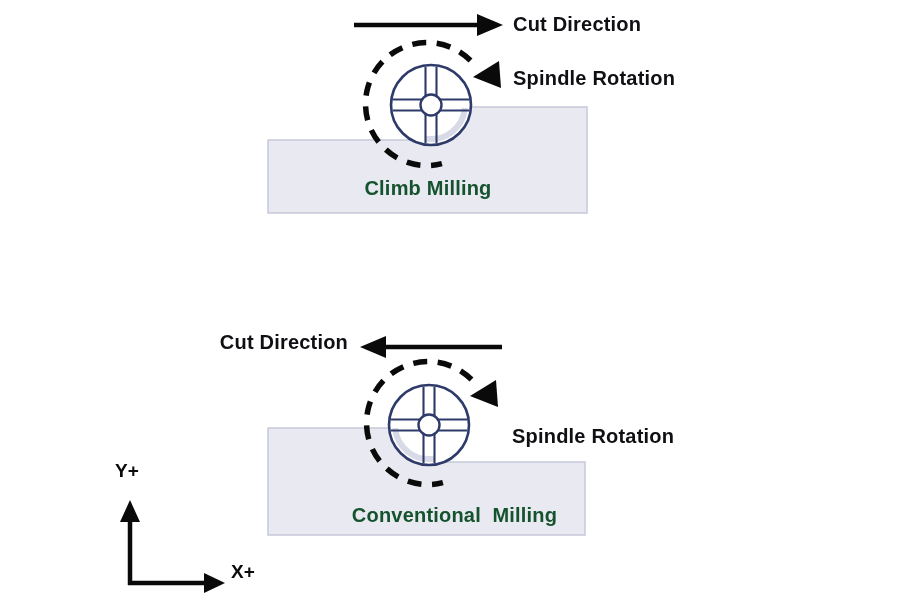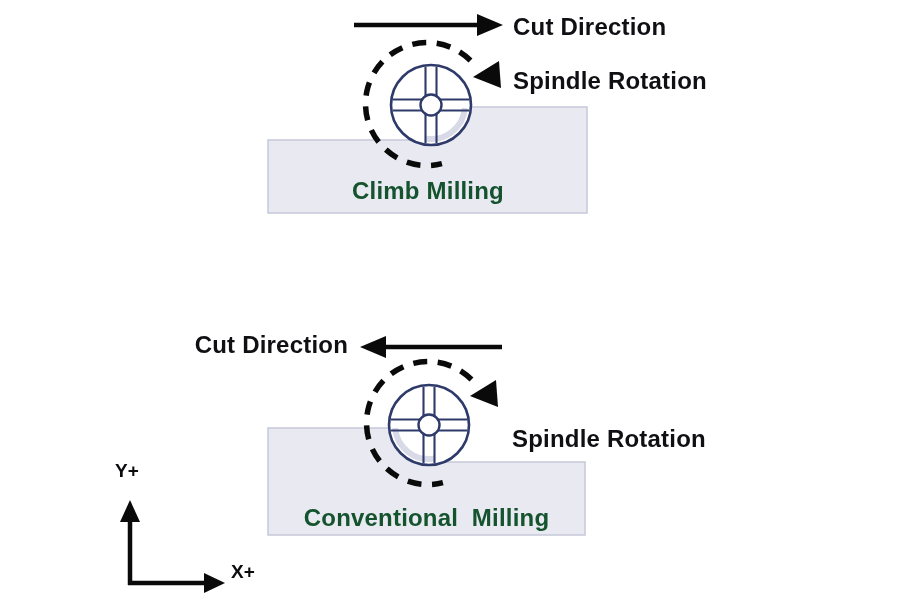--- a/index.html
+++ b/index.html
@@ -7,21 +7,21 @@
     position:relative;
     width:900px;height:600px;
     background:#ffffff;
     overflow:hidden;
     font-family:"Liberation Sans", sans-serif;
   }
   .diagram-svg{position:absolute;left:0;top:0;}
   .lbl{
     position:absolute;
     font-weight:bold;
-    font-size:24px;
+    font-size:20px;
     color:#101014;
     letter-spacing:0.2px;
     white-space:nowrap;
   }
   .lbl.title{
     color:#14532d;
     text-align:center;
     white-space:pre;
   }
   .lbl.right{text-align:right;}
@@ -95,18 +95,18 @@
   <div class="lbl" style="left:513px;top:13px;">Cut Direction</div>
 
   <div class="lbl" style="left:513px;top:67px;">Spindle Rotation</div>
 
   <div class="lbl title" style="left:278px;top:177px;width:300px;">Climb Milling</div>
 
   <div class="lbl right" style="left:168px;top:331px;width:180px;">Cut Direction</div>
 
   <div class="lbl" style="left:512px;top:425px;">Spindle Rotation</div>
 
-  <div class="lbl title" style="left:268px;top:504px;width:317px;">Conventional  Milling</div>
+  <div class="lbl title" style="left:268px;top:504px;width:317px;padding-left:28px;">Conventional  Milling</div>
 
   <div class="lbl axis" style="left:115px;top:460px;">Y+</div>
 
   <div class="lbl axis" style="left:231px;top:561px;">X+</div>
 </div>
 
 </body></html>

